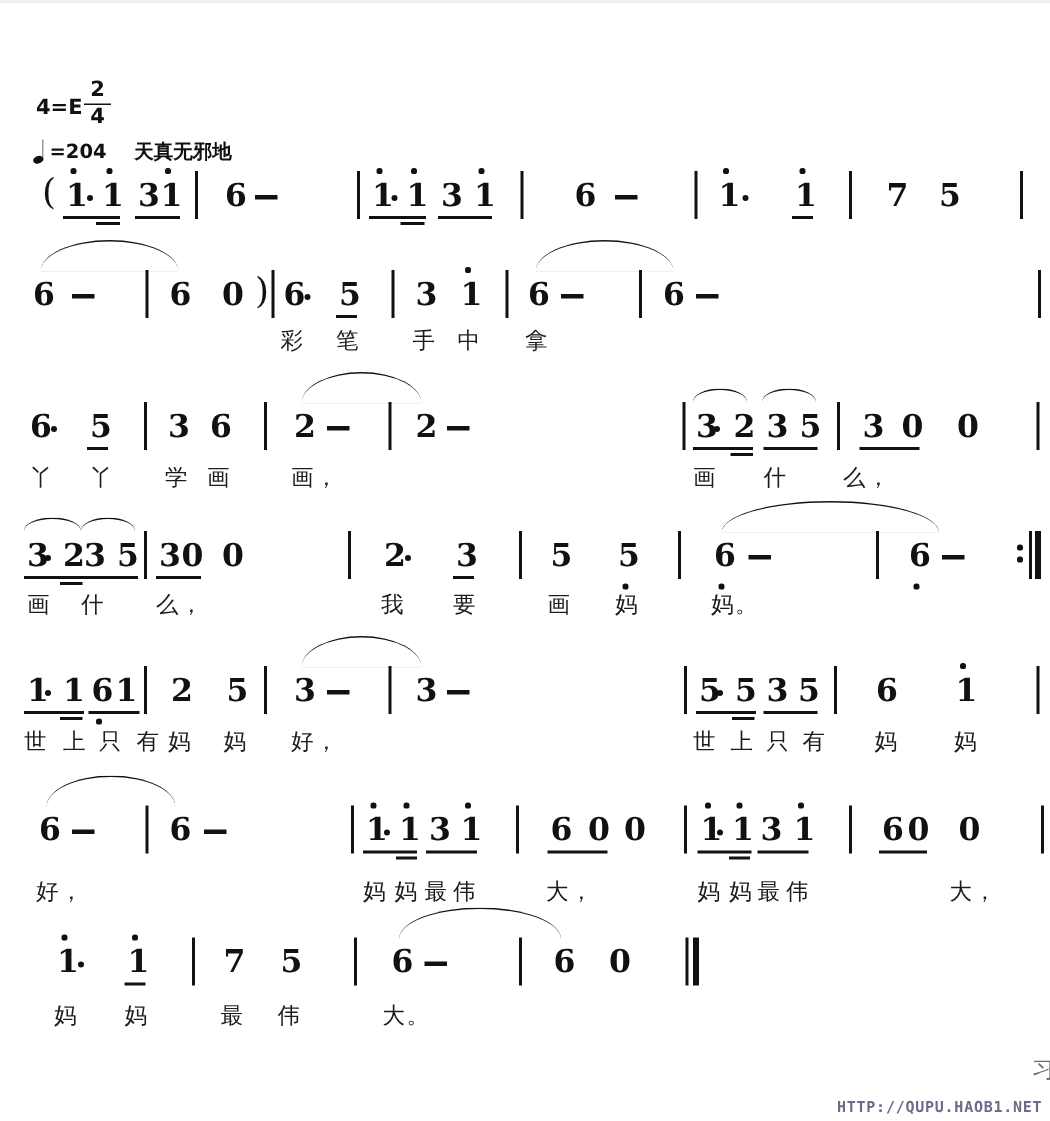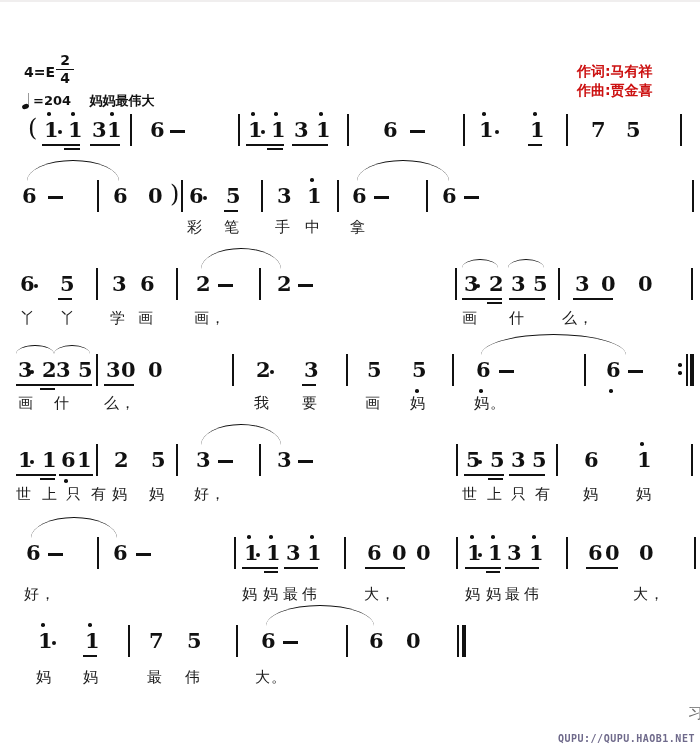--- a/index.html
+++ b/index.html
@@ -40,38 +40,34 @@
   .wmark{position:absolute;left:688px;top:702px;font-size:15px;color:#6a6a6a;}
   .url{position:absolute;left:558px;top:731px;font-family:"DejaVu Sans Mono",monospace;
        font-size:10px;font-weight:bold;letter-spacing:0.5px;color:#6f6a8b;}
 </style>
 </head>
 <body>
 
 <div class="page">
 
 
-  <div class="credits" style="color: rgb(204, 17, 17);">
-    <div>作词:马有祥</div>
-    <div>作曲:贾金喜</div>
-  </div>
 
   <div class="keyrow">4=E</div>
   <div class="frac">
     <span class="num">2</span>
     <span class="den">4</span>
   </div>
 
   <div class="temporow">
     <span class="qnote">
         <span class="stem"></span>
         <span class="head"></span>
       </span>
     <span class="tempoval">=204</span>
-    <span class="expr">妈妈最伟大</span>
+    <span class="expr">天真无邪地</span>
   </div>
 
   <div>
       <div class="system" style="top: 116px;">
         <div class="tk paren" style="left: 28px;">(</div>
         <div class="tk" style="left: 44px;">1</div>
         <div class="oct" style="left: 47px; top: -6px;"></div>
         <div class="adot" style="left: 58px;"></div>
         <div class="tk" style="left: 68px;">1</div>
         <div class="oct" style="left: 71px; top: -6px;"></div>
@@ -353,15 +349,15 @@
         <div class="arc" style="left: 266px; width: 108px;"></div>
         <div class="lyric" style="left: 36px; top: 39px;">妈</div>
         <div class="lyric" style="left: 83px; top: 39px;">妈</div>
         <div class="lyric" style="left: 147px; top: 39px;">最</div>
         <div class="lyric" style="left: 185px; top: 39px;">伟</div>
         <div class="lyric" style="left: 255px; top: 39px;">大。</div>
       </div>
     </div>
 
   <div class="wmark">习</div>
-  <div class="url">QUPU://QUPU.HAOB1.NET</div>
+  <div class="url">HTTP://QUPU.HAOB1.NET</div>
 
 </div>
 
 </body></html>

